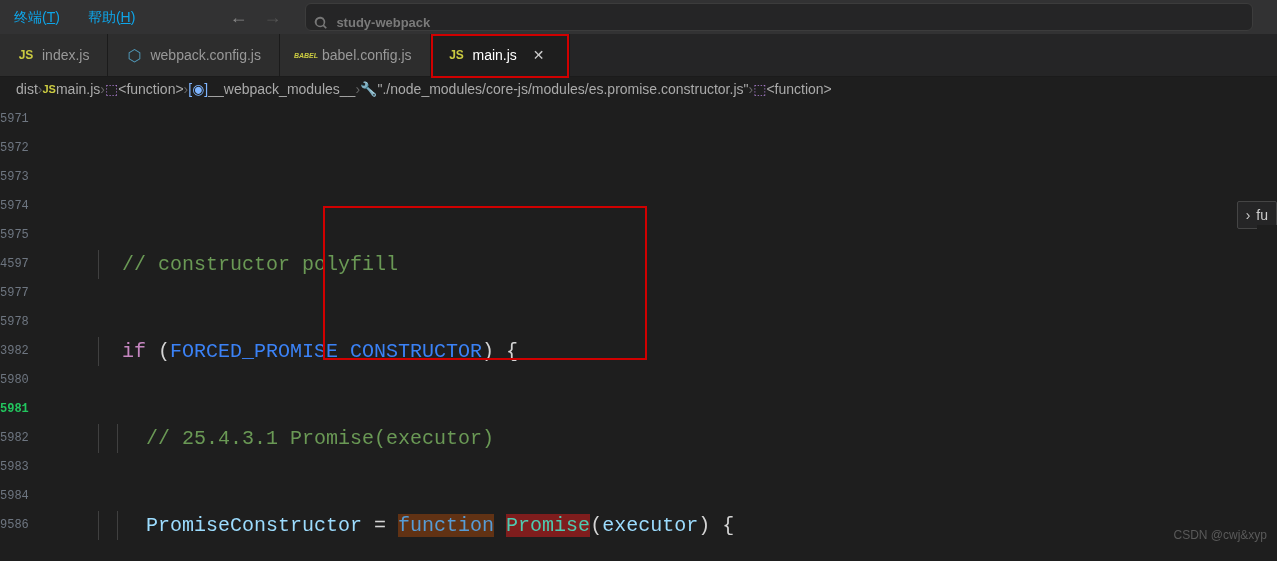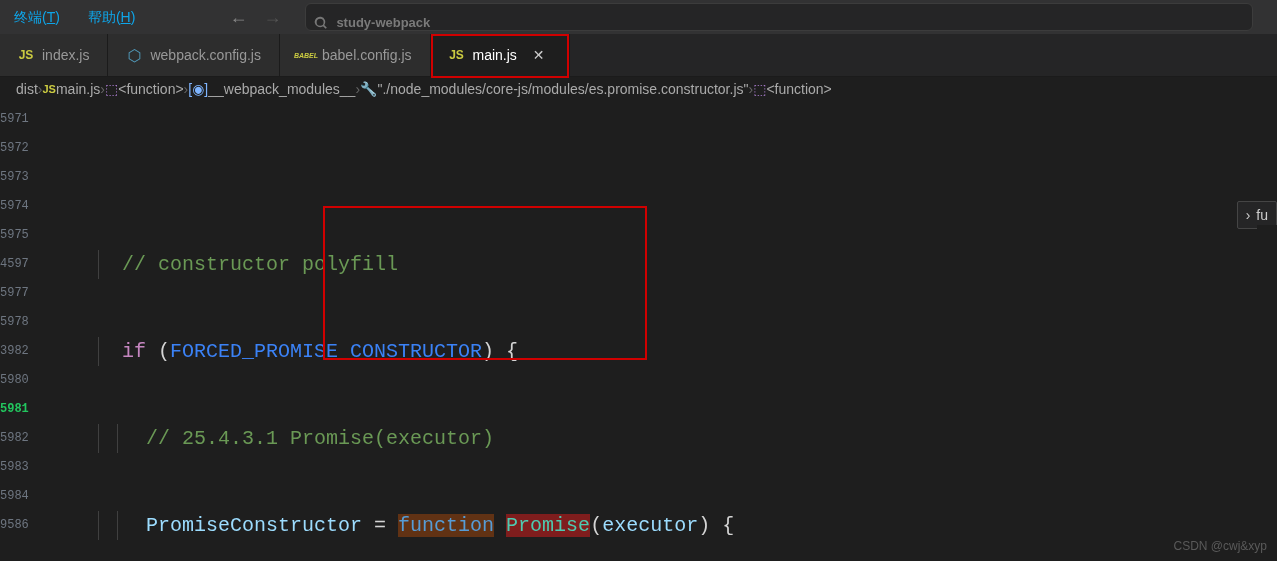--- a/index.html
+++ b/index.html
@@ -173,21 +173,21 @@
     position:absolute;
     right:0;
     top:124px;
     bottom:0;
     width:20px;
     background:#1e1e1e;
   }
   .watermark {
     position:absolute;
     right:10px;
-    bottom:8px;
+    bottom:19px;
     color:#5a5a5a;
     font-size:12px;
   }
 </style>
 </head>
 <body>
 
 <div class="titlebar">
   <div class="menu-item">
     <span>终端</span>(<span class="hot">T</span>)

